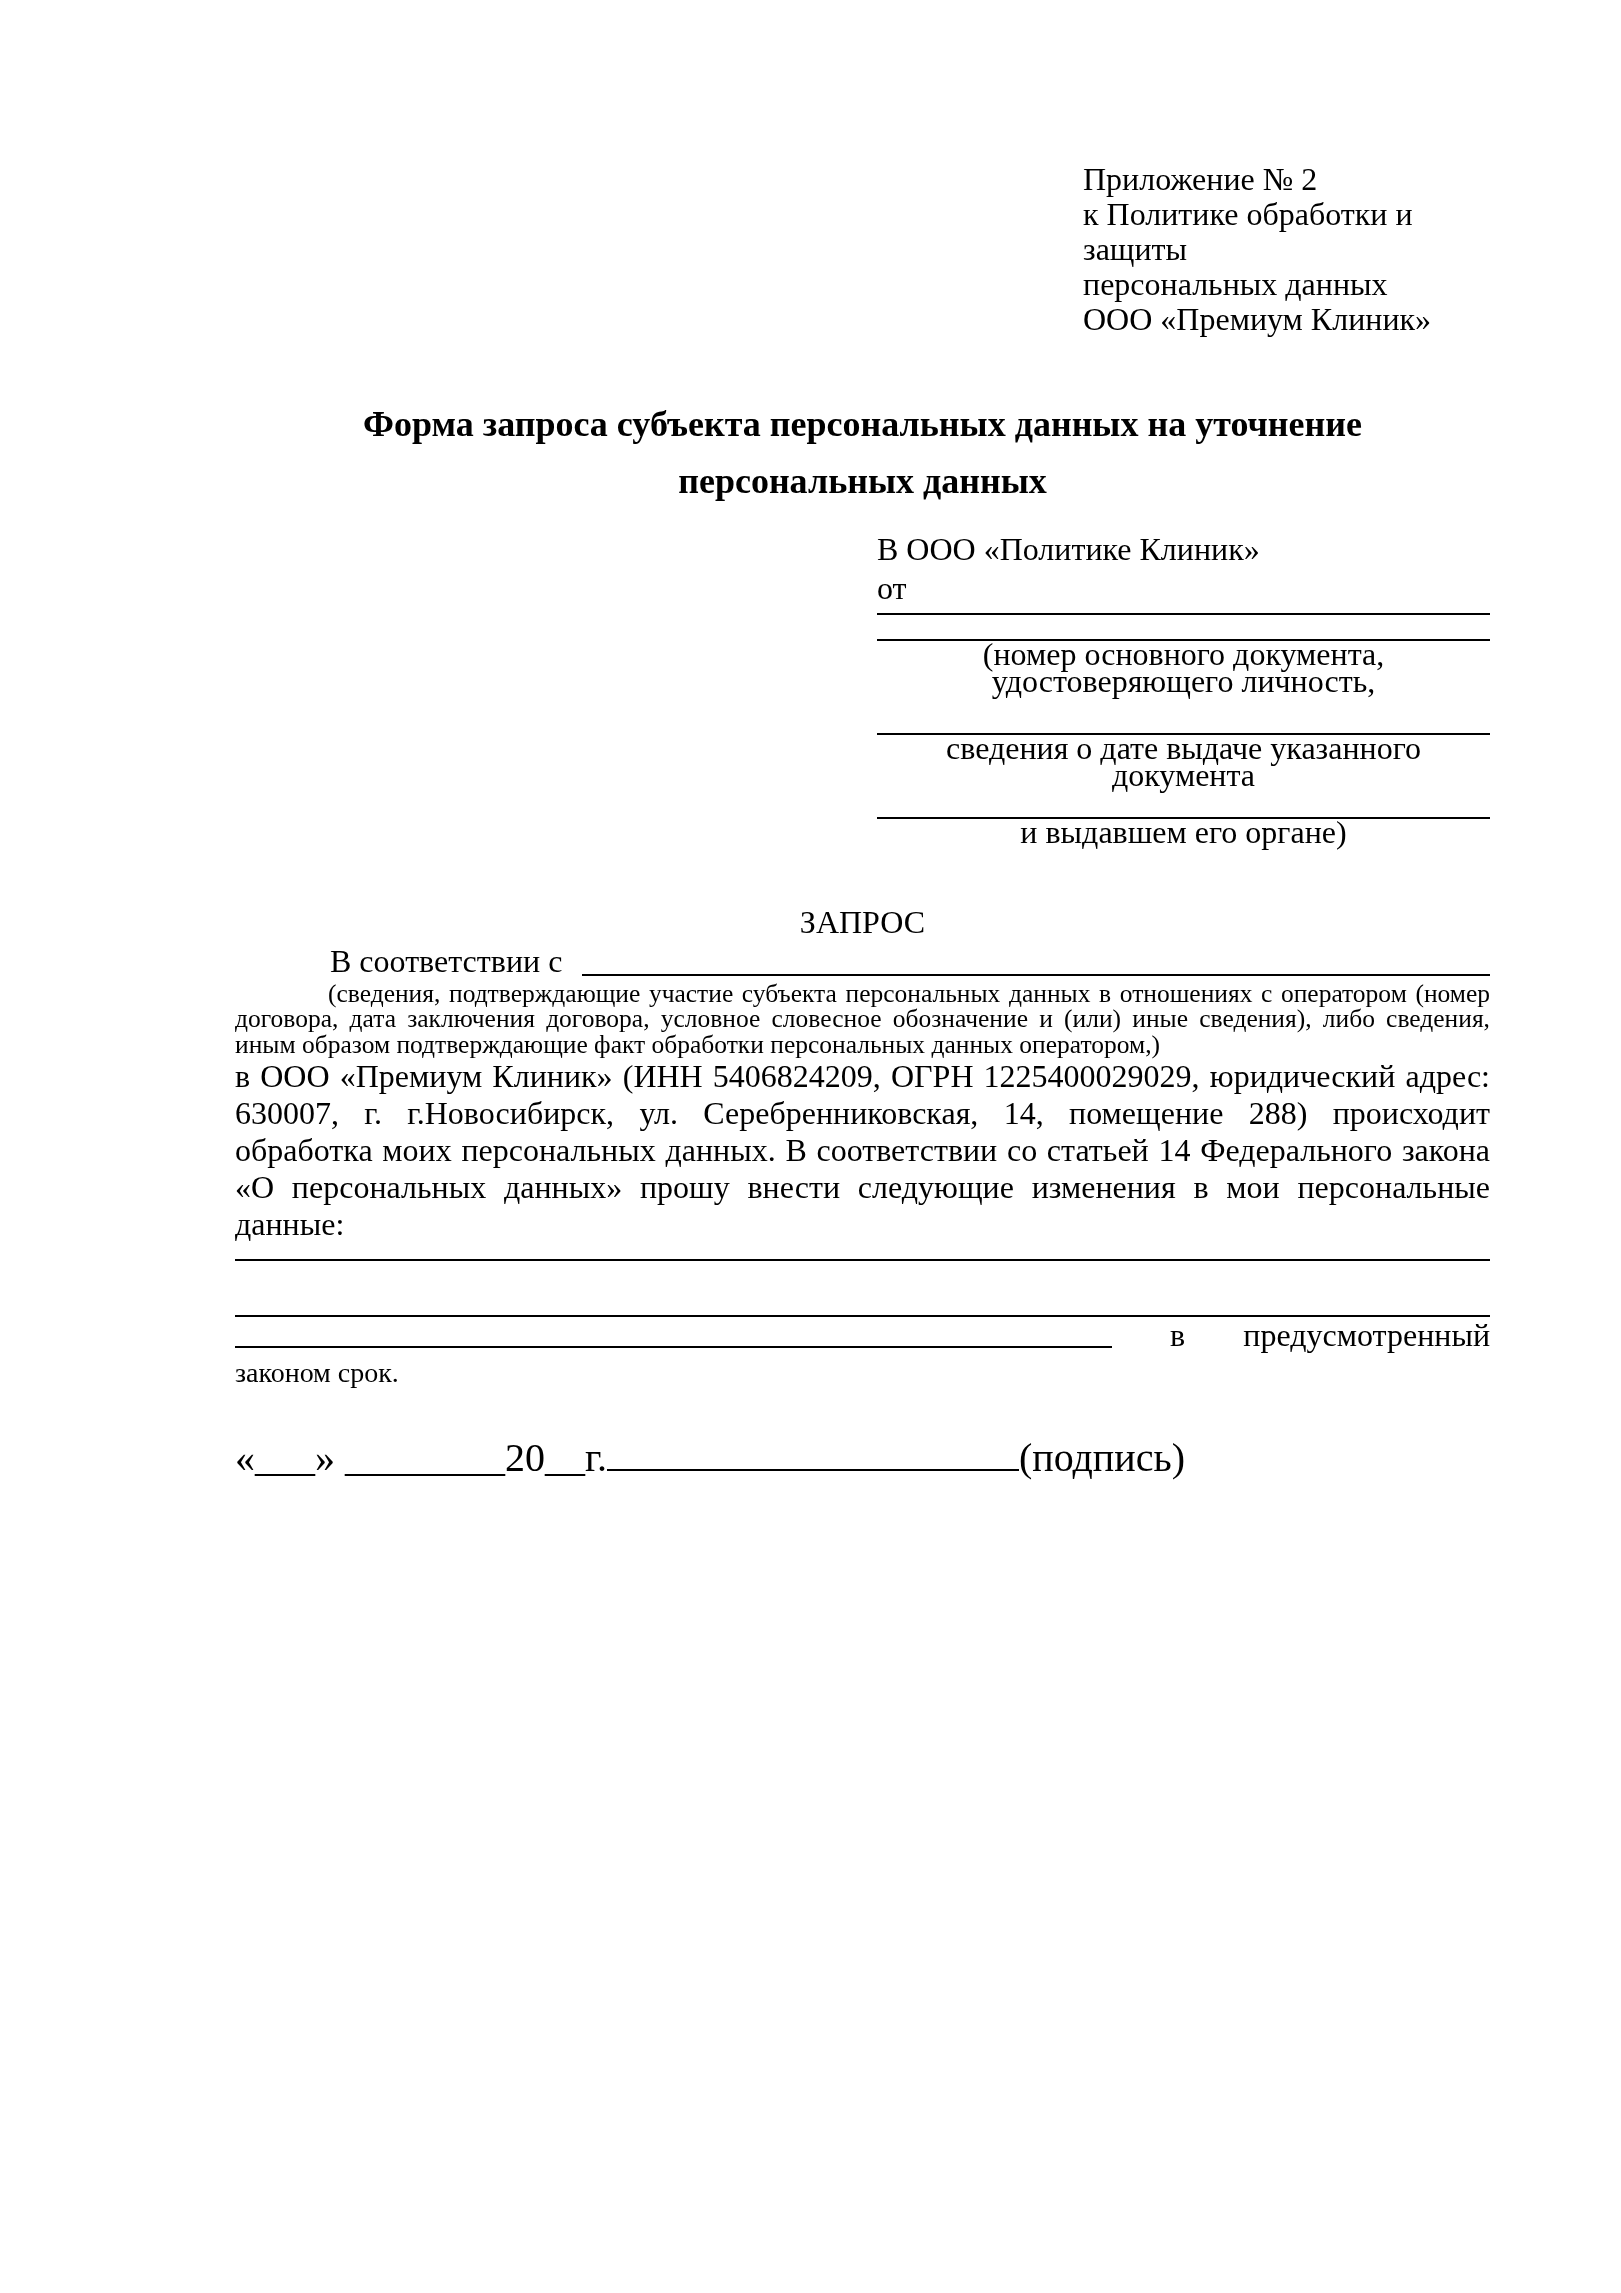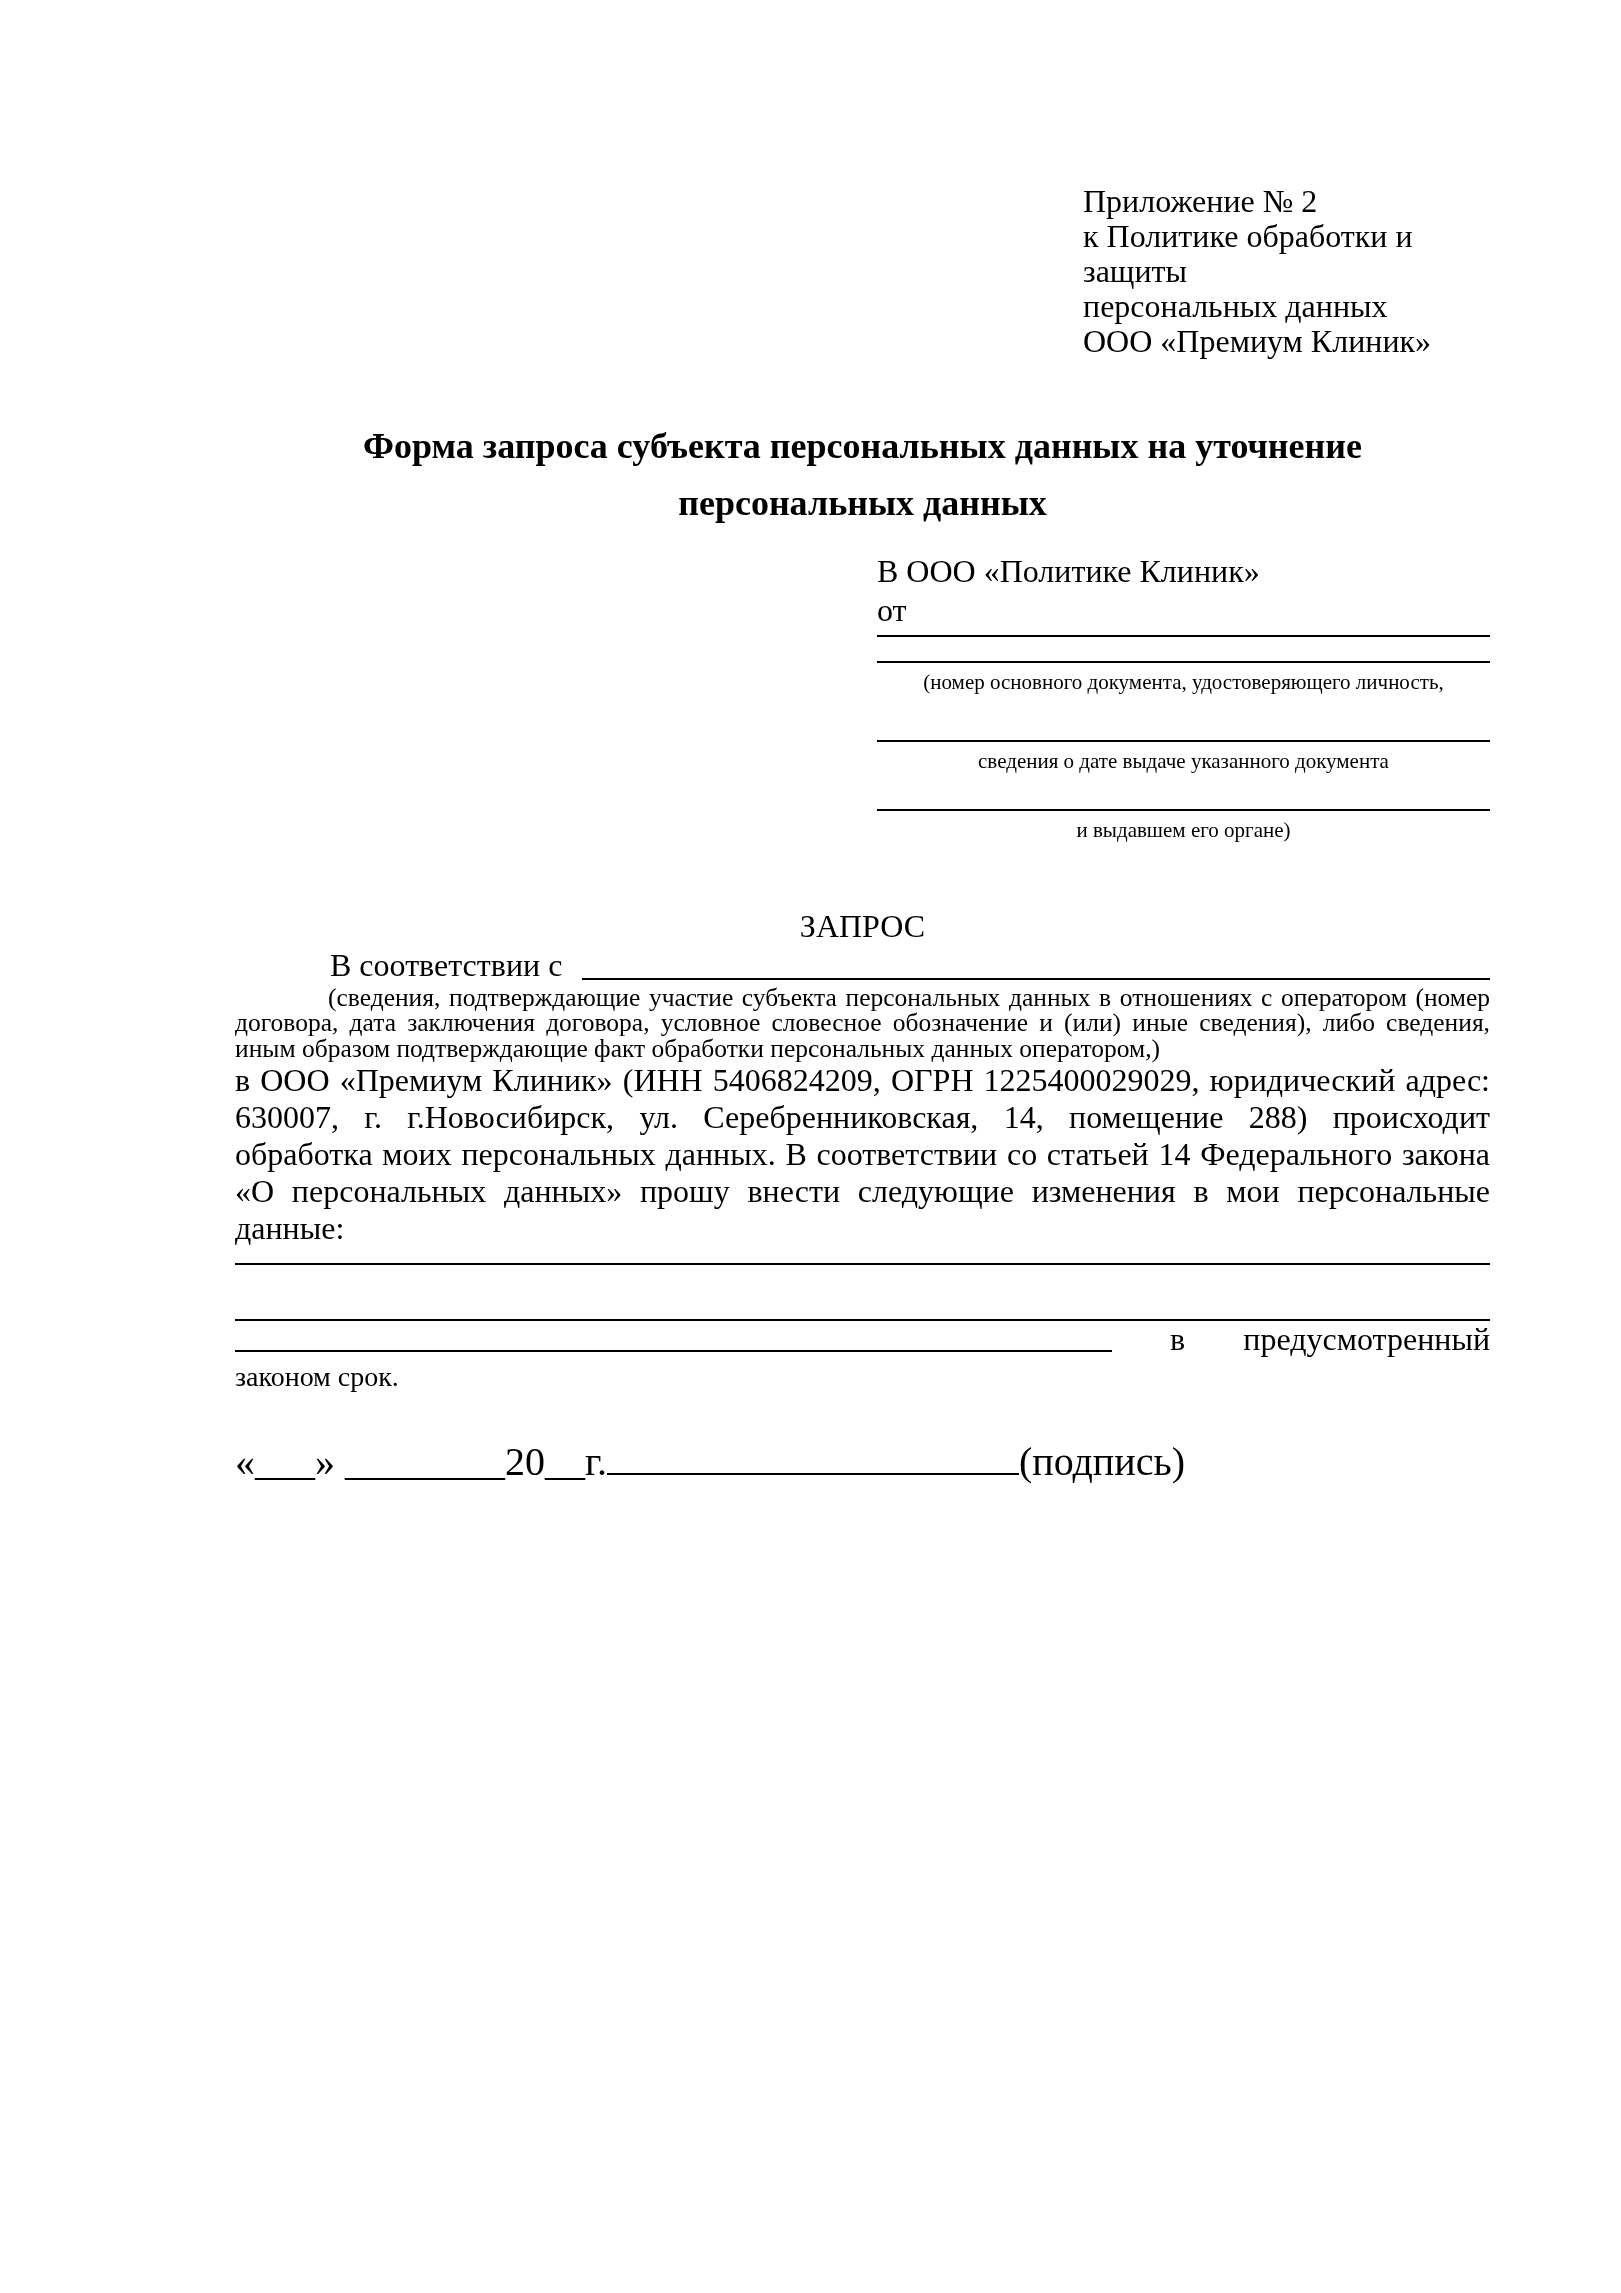--- a/index.html
+++ b/index.html
@@ -7,21 +7,20 @@
     width:1621px;height:2294px;
     font-family:"Liberation Serif","DejaVu Serif",serif;
     color:#000;
     position:relative;
   }
   .page{
     box-sizing:border-box;
     width:1621px;height:2248px;
     padding:0 131px 0 235px;
     overflow:hidden;
-    margin-top:22px;
   }
   
   .appendix{
     margin-top:162px;
     margin-left:848px;
     font-size:32px;line-height:35px;
   }
   
   .doc-title{
     margin-top:59px;
@@ -36,21 +35,21 @@
     font-size:32px;line-height:39px;
   }
   .addressee{margin-top:19.6px;}
   .fline{border-bottom:2.9px solid #000;height:0;}
   .fline.l1{margin-top:5.9px;}
   .fline.l2{margin-top:23.5px;}
   .fline.l3{margin-top:38px;}
   .fline.l4{margin-top:28px;}
   .cap{ text-align:center; }
   .cap-fio{font-size:30px;line-height:33px;}
-  .cap-sm{font-size:21px;line-height:39px;}
+  .cap-sm{font-size:32px;line-height:27px;}
   
   .req-heading{
     margin-top:57px;
     text-align:center;
     font-size:32px;line-height:39px;
   }
   .accordance{
     display:flex;align-items:flex-end;
     font-size:32px;line-height:39px;
   }

